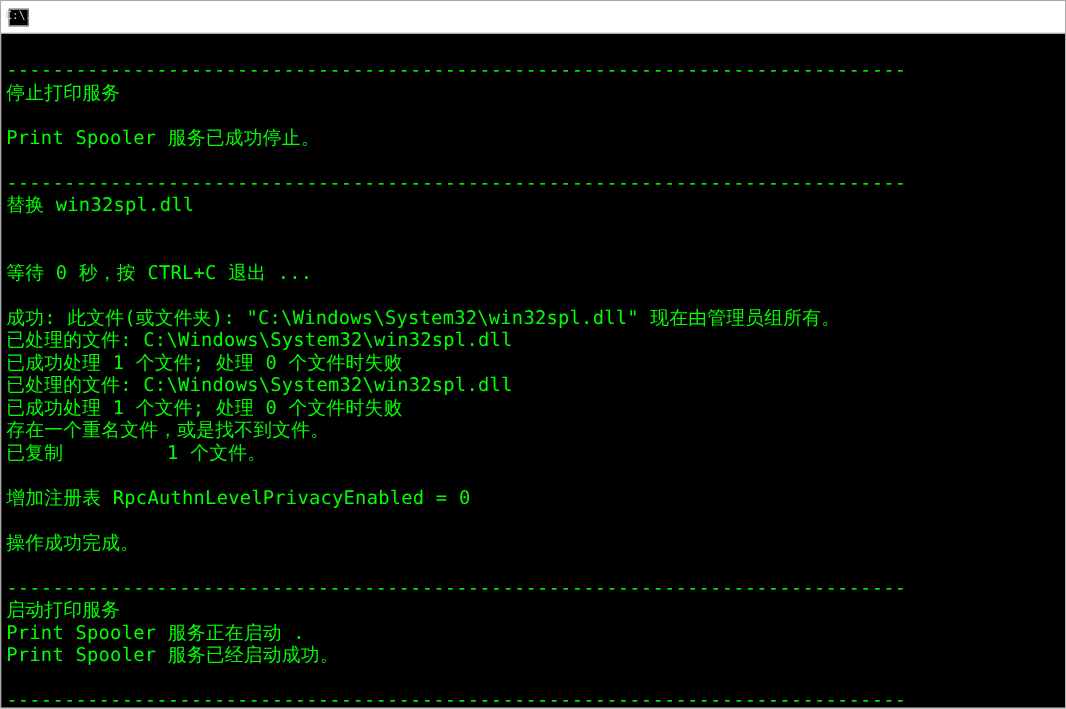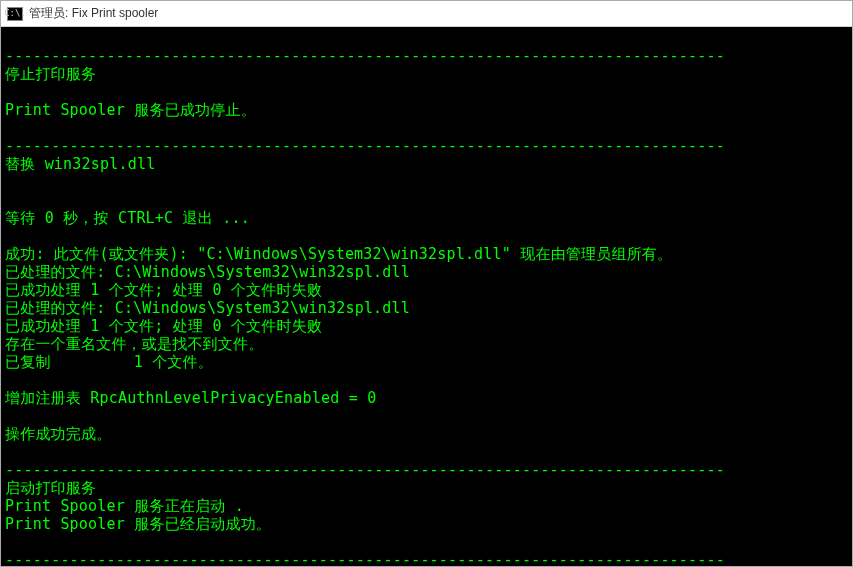--- a/index.html
+++ b/index.html
@@ -62,16 +62,15 @@
     .line {
       min-height: 18px;
     }
   </style>
 </head>
 <body>
 
 <div class="window">
   <div class="titlebar">
     <span class="icon">C:\.</span>
-    <span>管理员:  Fix Print spooler</span>
   </div>
   <div class="console" id="console"><div class="line">&nbsp;</div><div class="line">------------------------------------------------------------------------------</div><div class="line">停止打印服务</div><div class="line">&nbsp;</div><div class="line">Print Spooler 服务已成功停止。</div><div class="line">&nbsp;</div><div class="line">------------------------------------------------------------------------------</div><div class="line">替换 win32spl.dll</div><div class="line">&nbsp;</div><div class="line">&nbsp;</div><div class="line">等待 0 秒，按 CTRL+C 退出 ...</div><div class="line">&nbsp;</div><div class="line">成功: 此文件(或文件夹): "C:\Windows\System32\win32spl.dll" 现在由管理员组所有。</div><div class="line">已处理的文件: C:\Windows\System32\win32spl.dll</div><div class="line">已成功处理 1 个文件; 处理 0 个文件时失败</div><div class="line">已处理的文件: C:\Windows\System32\win32spl.dll</div><div class="line">已成功处理 1 个文件; 处理 0 个文件时失败</div><div class="line">存在一个重名文件，或是找不到文件。</div><div class="line">已复制         1 个文件。</div><div class="line">&nbsp;</div><div class="line">增加注册表 RpcAuthnLevelPrivacyEnabled = 0</div><div class="line">&nbsp;</div><div class="line">操作成功完成。</div><div class="line">&nbsp;</div><div class="line">------------------------------------------------------------------------------</div><div class="line">启动打印服务</div><div class="line">Print Spooler 服务正在启动 .</div><div class="line">Print Spooler 服务已经启动成功。</div><div class="line">&nbsp;</div><div class="line">------------------------------------------------------------------------------</div></div>
 </div>
 
 </body></html>

